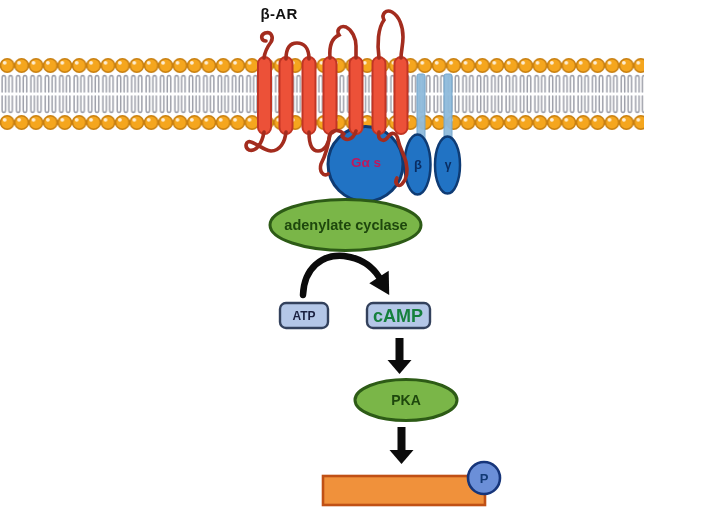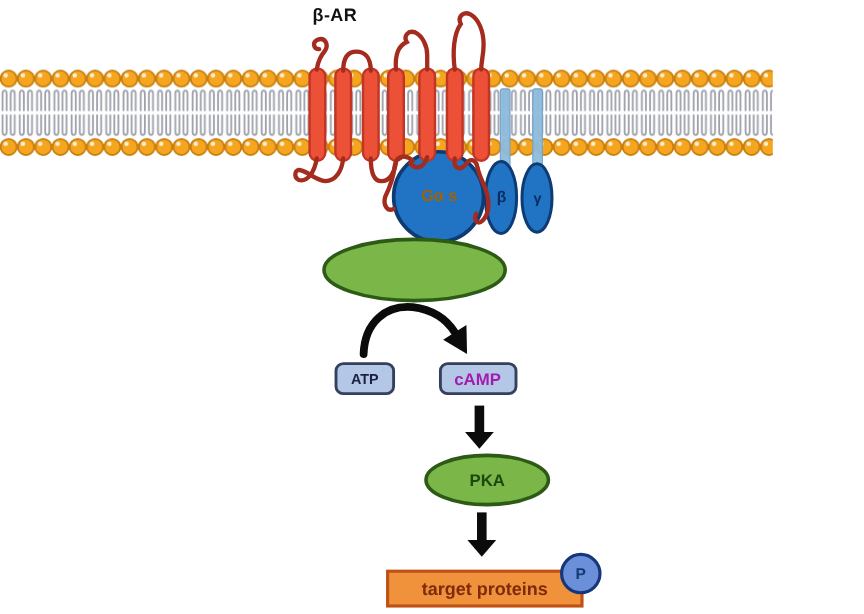--- a/index.html
+++ b/index.html
@@ -7,26 +7,26 @@
     position:relative;width:644px;height:512px;background:#ffffff;overflow:hidden;
     font-family:"Liberation Sans",sans-serif;
   }
   .stage svg{position:absolute;left:0;top:0;}
   .lbl{
     position:absolute;transform:translate(-50%,-50%);
     font-weight:bold;white-space:nowrap;line-height:1;
     -webkit-user-select:none;user-select:none;
   }
   .lbl-beta-ar{left:279px;top:13px;font-size:15px;color:#111111;letter-spacing:.3px;}
-  .lbl-gas{left:366px;top:163px;font-size:13.5px;color:#a16207;}
+  .lbl-gas{left:366px;top:163px;font-size:13.5px;color:#be185d;}
   .lbl-gbeta{left:418px;top:164px;font-size:13px;color:#0a2d62;}
   .lbl-ggamma{left:448px;top:165px;font-size:12px;color:#0a2d62;}
   .lbl-ac{left:346px;top:225px;font-size:14.5px;color:#1e470d;}
   .lbl-atp{left:304px;top:316px;font-size:12px;color:#1b2140;}
-  .lbl-camp{left:398px;top:316px;font-size:14px;color:#a21caf;}
+  .lbl-camp{left:398px;top:316px;font-size:18px;color:#15803d;}
   .lbl-pka{left:406px;top:400px;font-size:14px;color:#1e470d;}
   .lbl-target{left:404px;top:491px;font-size:15px;color:#7e2a0b;}
   .lbl-p{left:484px;top:478px;font-size:13px;color:#123a75;}
 </style>
 </head>
 <body>
 
 <div class="stage">
 
   <svg width="720" height="512" viewBox="0 0 720 512">
@@ -104,18 +104,18 @@
 
     <rect x="323" y="476" width="162" height="29" fill="#F0913B" stroke="#C05015" stroke-width="2.6"></rect>
 
     <circle cx="484" cy="478" r="16" fill="#6B8FD8" stroke="#16357A" stroke-width="2.6"></circle>
   </svg>
 
   <div class="lbl lbl-beta-ar">β-AR</div>
   <div class="lbl lbl-gas">Gα s</div>
   <div class="lbl lbl-gbeta">β</div>
   <div class="lbl lbl-ggamma">γ</div>
+  <div class="lbl lbl-ac">adenylate cyclase</div>
   <div class="lbl lbl-atp">ATP</div>
   <div class="lbl lbl-camp">cAMP</div>
   <div class="lbl lbl-pka">PKA</div>
-  <div class="lbl lbl-target">target proteins</div>
   <div class="lbl lbl-p">P</div>
 </div>
 
 </body></html>

